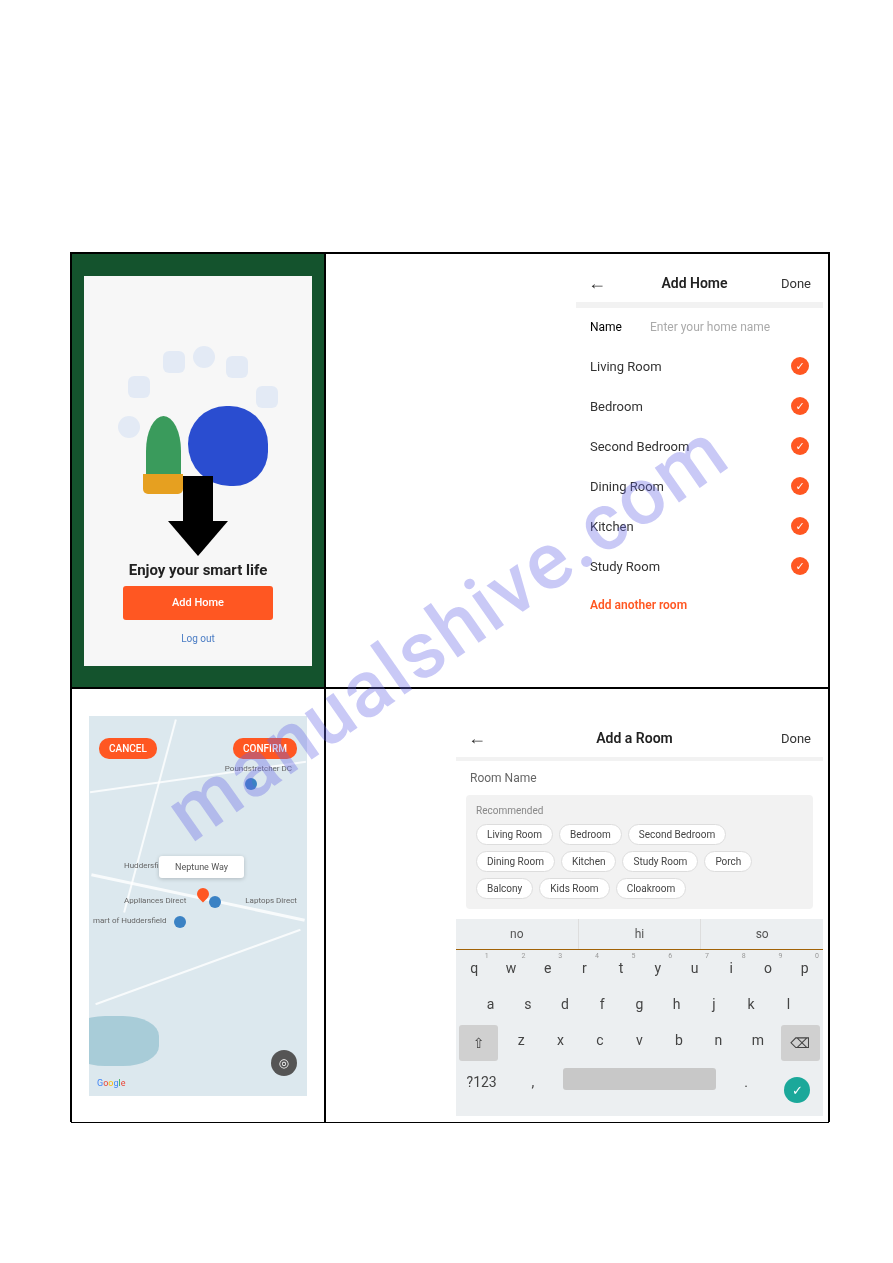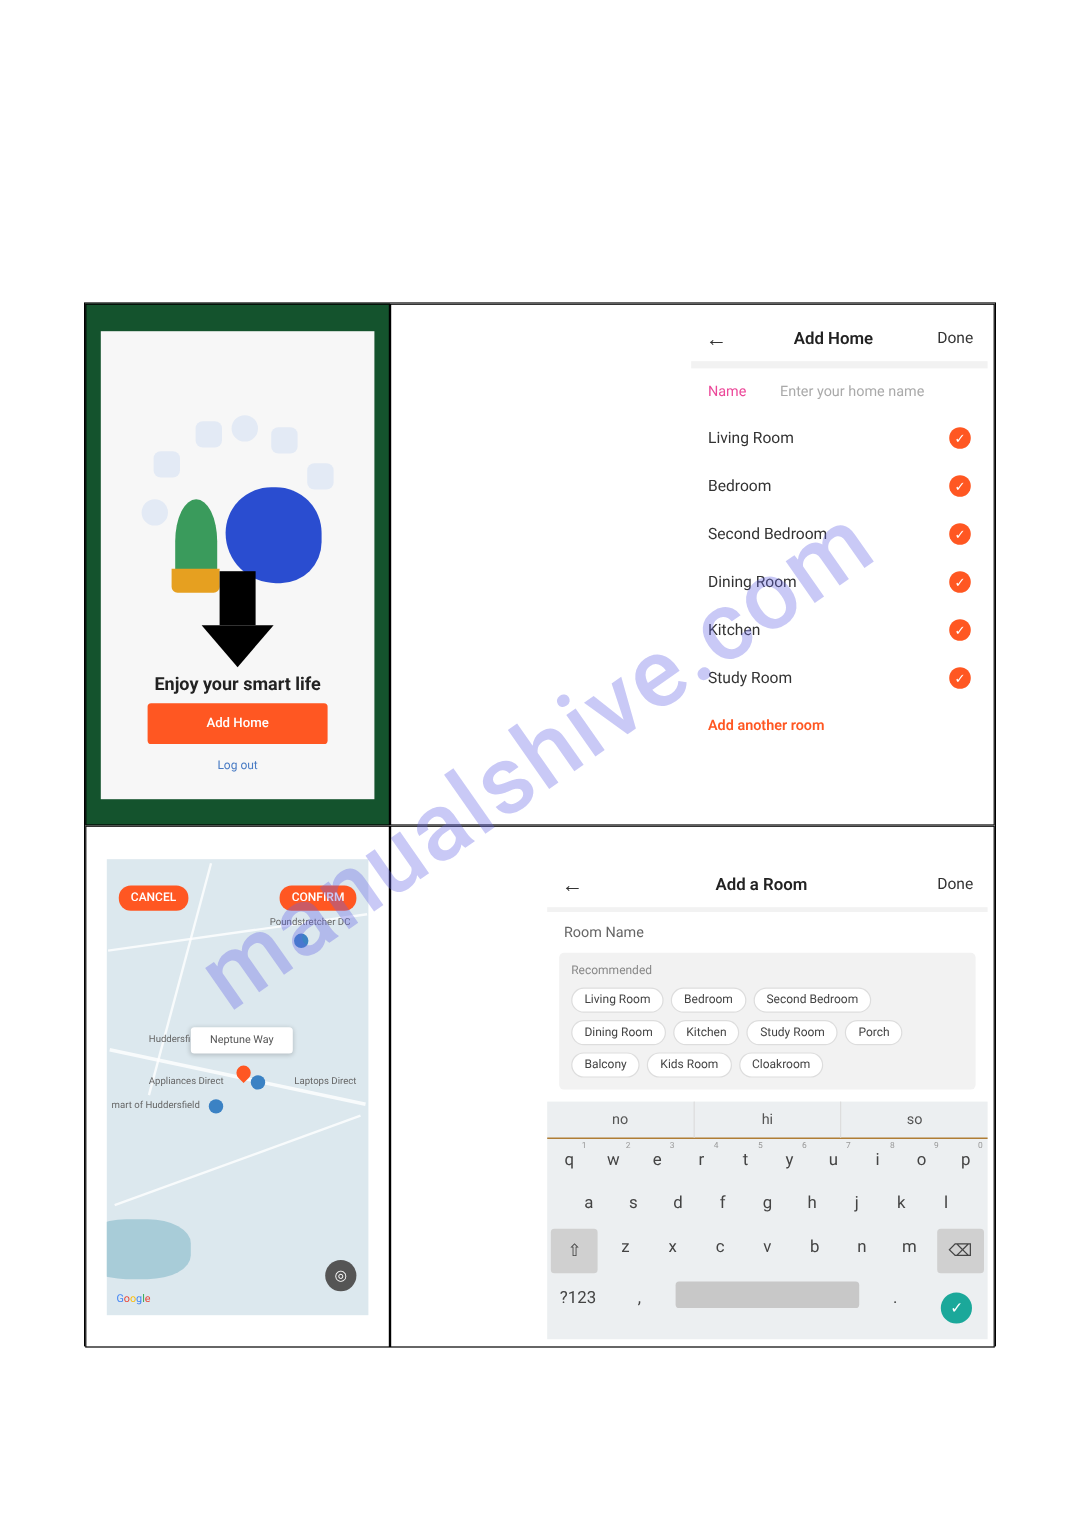--- a/index.html
+++ b/index.html
@@ -23,21 +23,21 @@
 .btn-orange{position:absolute;top:310px;left:50%;transform:translateX(-50%);width:150px;height:34px;background:#ff5722;color:#fff;border:none;border-radius:3px;font-size:11px;font-weight:500}
 .logout{position:absolute;bottom:22px;width:100%;text-align:center;font-size:10px;color:#4a7cc4}
 
 .c2{background:#fff}
 .p2{position:absolute;left:250px;top:10px;right:5px;bottom:0}
 .hdr{display:flex;align-items:center;justify-content:space-between;padding:8px 12px;font-size:14px}
 .hdr .title{font-weight:600;color:#222;flex:1;text-align:center}
 .hdr .back{font-size:18px;color:#333;width:30px}
 .hdr .done{font-size:13px;color:#333;width:40px;text-align:right}
 .row{display:flex;align-items:center;padding:12px 14px;font-size:12px;color:#888}
-.row .lbl{width:60px;color:#ec4899}
+.row .lbl{width:60px;color:#000000}
 .row .val{flex:1;color:#aaa}
 .row .chev{color:#ccc;font-size:14px}
 .section-band{background:#f2f2f2;padding:8px 14px;font-size:10px;color:#888}
 .roomrow{display:flex;align-items:center;justify-content:space-between;padding:11px 14px;font-size:13px;color:#333}
 .check{width:18px;height:18px;background:#ff5722;border-radius:50%;display:flex;align-items:center;justify-content:center;color:#fff;font-size:11px}
 .addlink{padding:12px 14px;font-size:12px;color:#ff5722;font-weight:600}
 
 .c3{background:#fff;display:flex;align-items:center;justify-content:center}
 .mapwrap{width:218px;height:380px;background:#dce8ee;position:relative;overflow:hidden}
 .pill{position:absolute;top:22px;padding:5px 10px;font-size:10px;color:#fff;background:#ff5722;border-radius:10px;font-weight:500}

